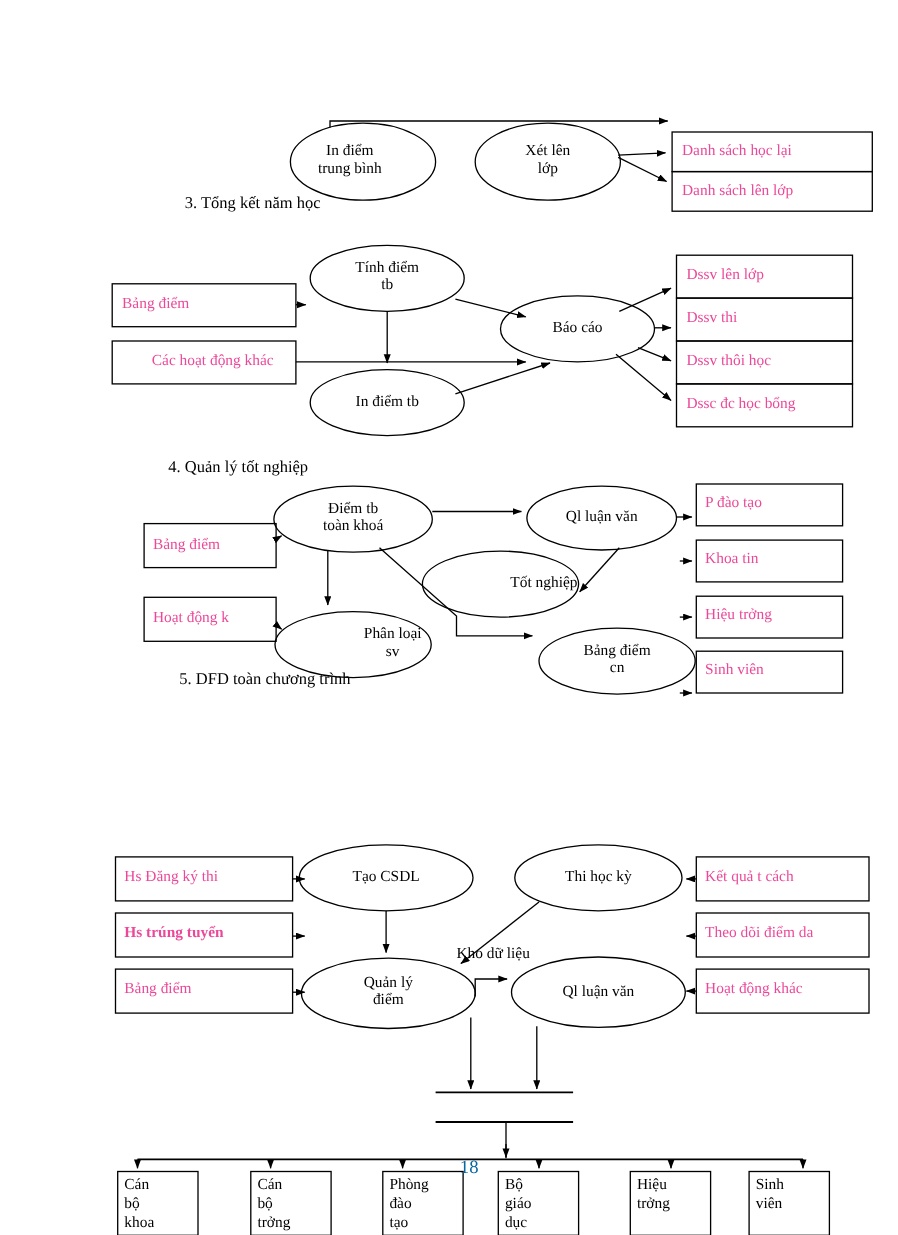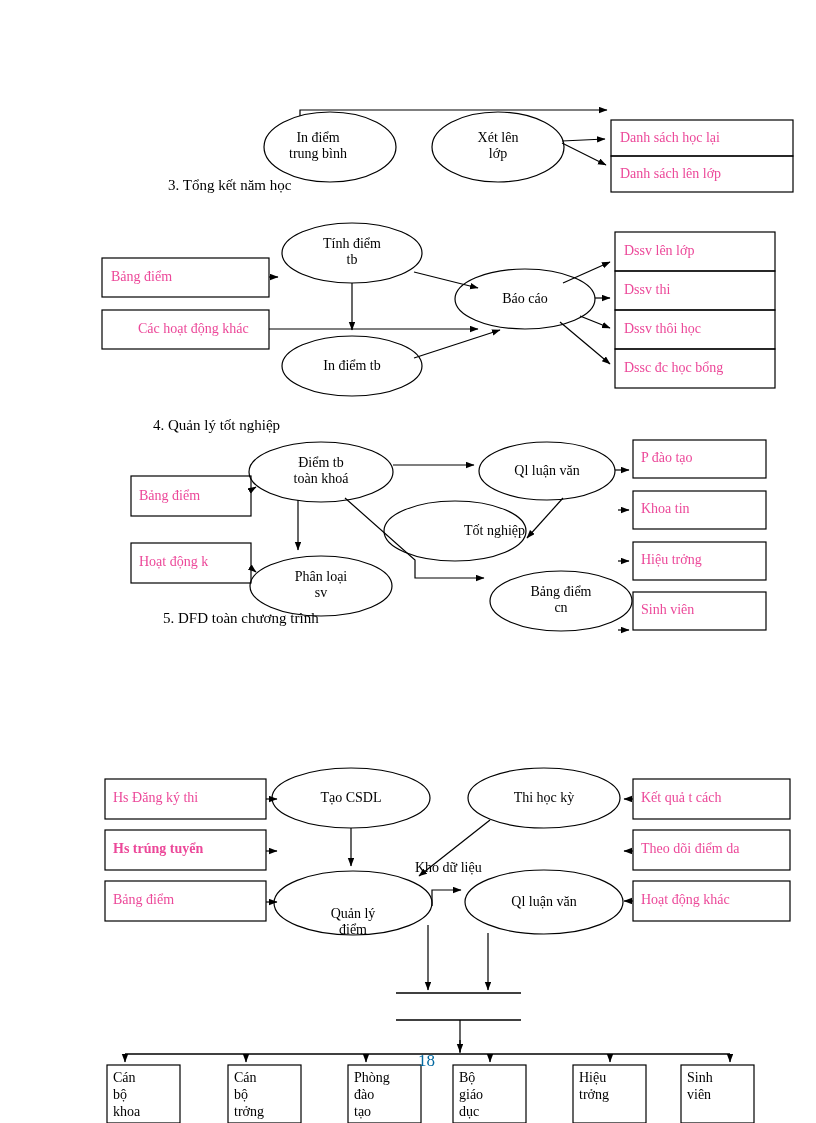--- a/index.html
+++ b/index.html
@@ -215,39 +215,39 @@
 
   <div class="section-heading" style="left:153px; top:417px;">4. Quản lý tốt nghiệp</div>
 
   <div class="box-text" style="left:139px; top:488px;">Bảng điểm</div>
   <div class="box-text" style="left:139px; top:554px;">Hoạt động k</div>
 
   <div class="node-text" style="left:251px; top:455px; width:140px;">Điểm tb
 toàn khoá</div>
   <div class="node-text" style="left:479px; top:463px; width:136px;">Ql luận văn</div>
   <div class="node-text" style="left:385px; top:523px; width:140px;text-align:right;">Tốt nghiệp</div>
-  <div class="node-text" style="left:251px; top:569px; width:140px;">Phân loại
+  <div class="node-text" style="left:251px; top:569px; width:140px;padding-left:36px;">Phân loại
 sv</div>
   <div class="node-text" style="left:491px; top:584px; width:140px;">Bảng điểm
 cn</div>
 
   <div class="box-text" style="left:641px; top:450px;">P đào tạo</div>
   <div class="box-text" style="left:641px; top:501px;">Khoa tin</div>
   <div class="box-text" style="left:641px; top:552px;">Hiệu trởng</div>
   <div class="box-text" style="left:641px; top:602px;">Sinh viên</div>
 
   <div class="section-heading" style="left:163px; top:610px;">5. DFD toàn chương trình</div>
 
   <div class="box-text" style="left:113px; top:790px;">Hs Đăng ký thi</div>
   <div class="box-text" style="left:113px; top:841px;font-weight:bold;">Hs trúng tuyển</div>
   <div class="box-text" style="left:113px; top:892px;">Bảng điểm</div>
 
   <div class="node-text" style="left:281px; top:790px; width:140px;">Tạo CSDL</div>
   <div class="node-text" style="left:474px; top:790px; width:140px;">Thi học kỳ</div>
-  <div class="node-text" style="left:283px; top:886px; width:140px;margin-top:20px;">Quản lý
+  <div class="node-text" style="left:283px; top:886px; width:140px;">Quản lý
 điểm</div>
   <div class="node-text" style="left:474px; top:894px; width:140px;">Ql luận văn</div>
 
   <div class="box-text" style="left:641px; top:790px;">Kết quả t   cách</div>
   <div class="box-text" style="left:641px; top:841px;">Theo dõi điểm da</div>
   <div class="box-text" style="left:641px; top:892px;">Hoạt động khác</div>
 
   <div class="free-label" style="left:415px; top:860px;">Kho dữ liệu</div>
 
   <div class="page-number" style="left:418px; top:1051px;">18</div>

